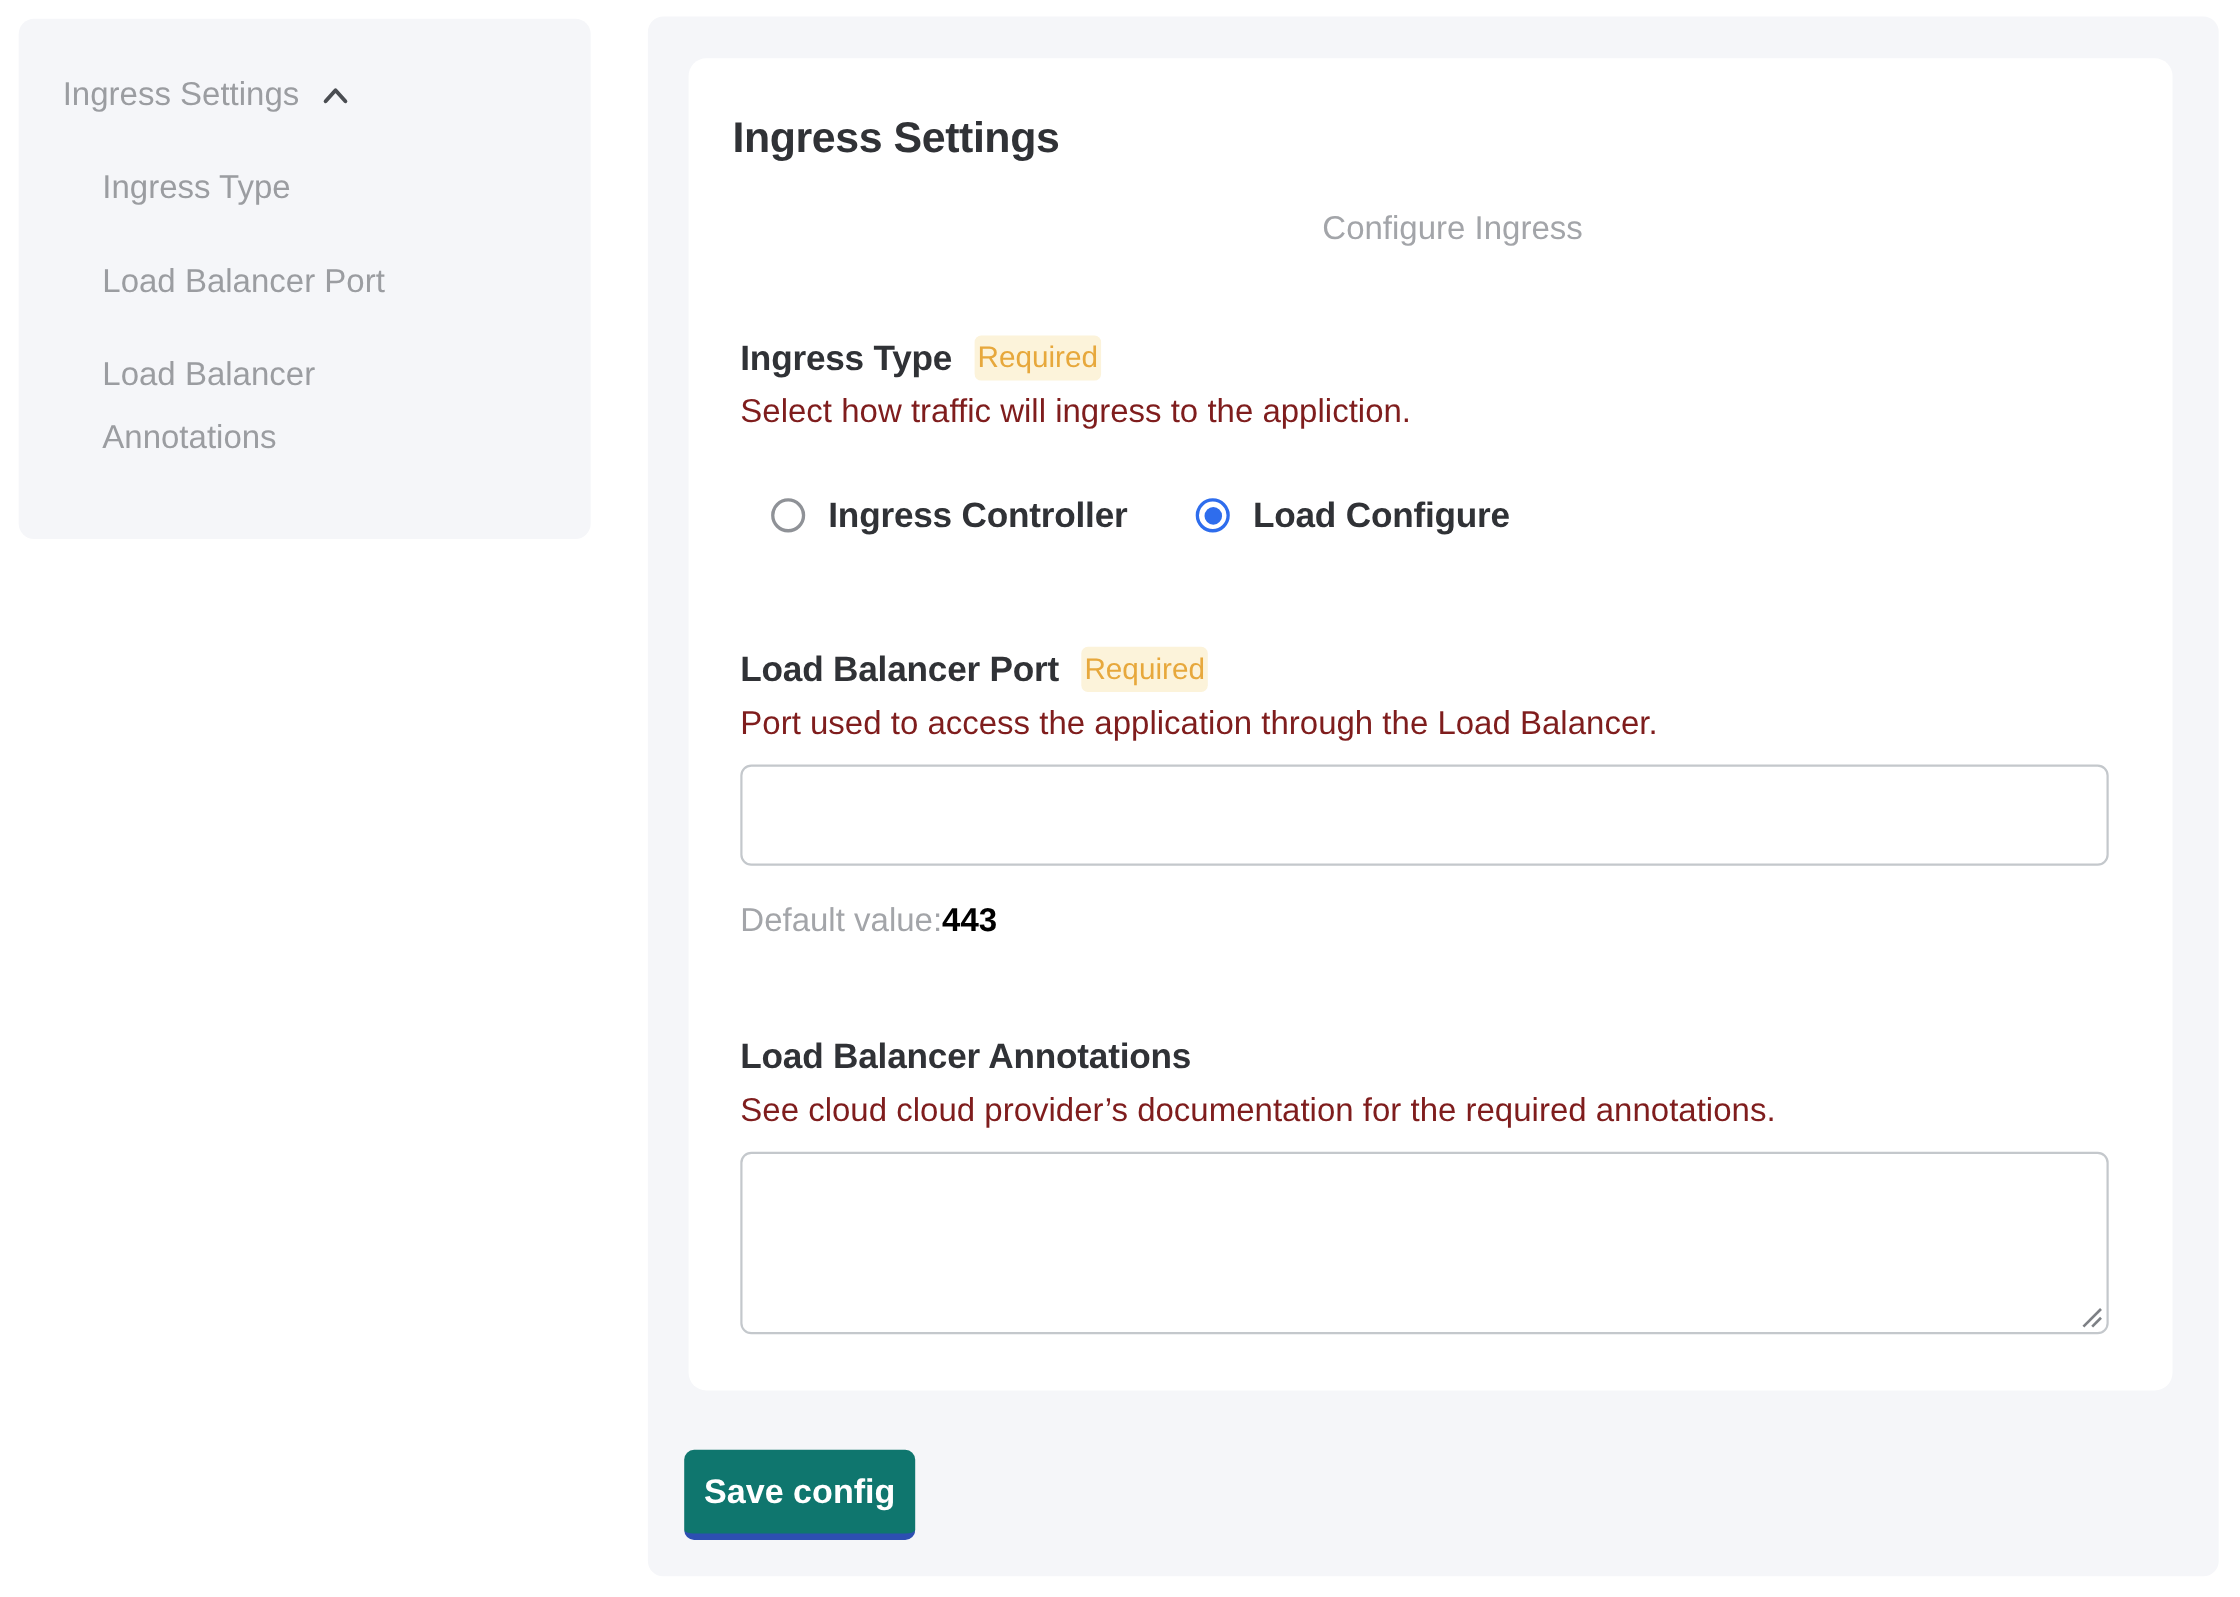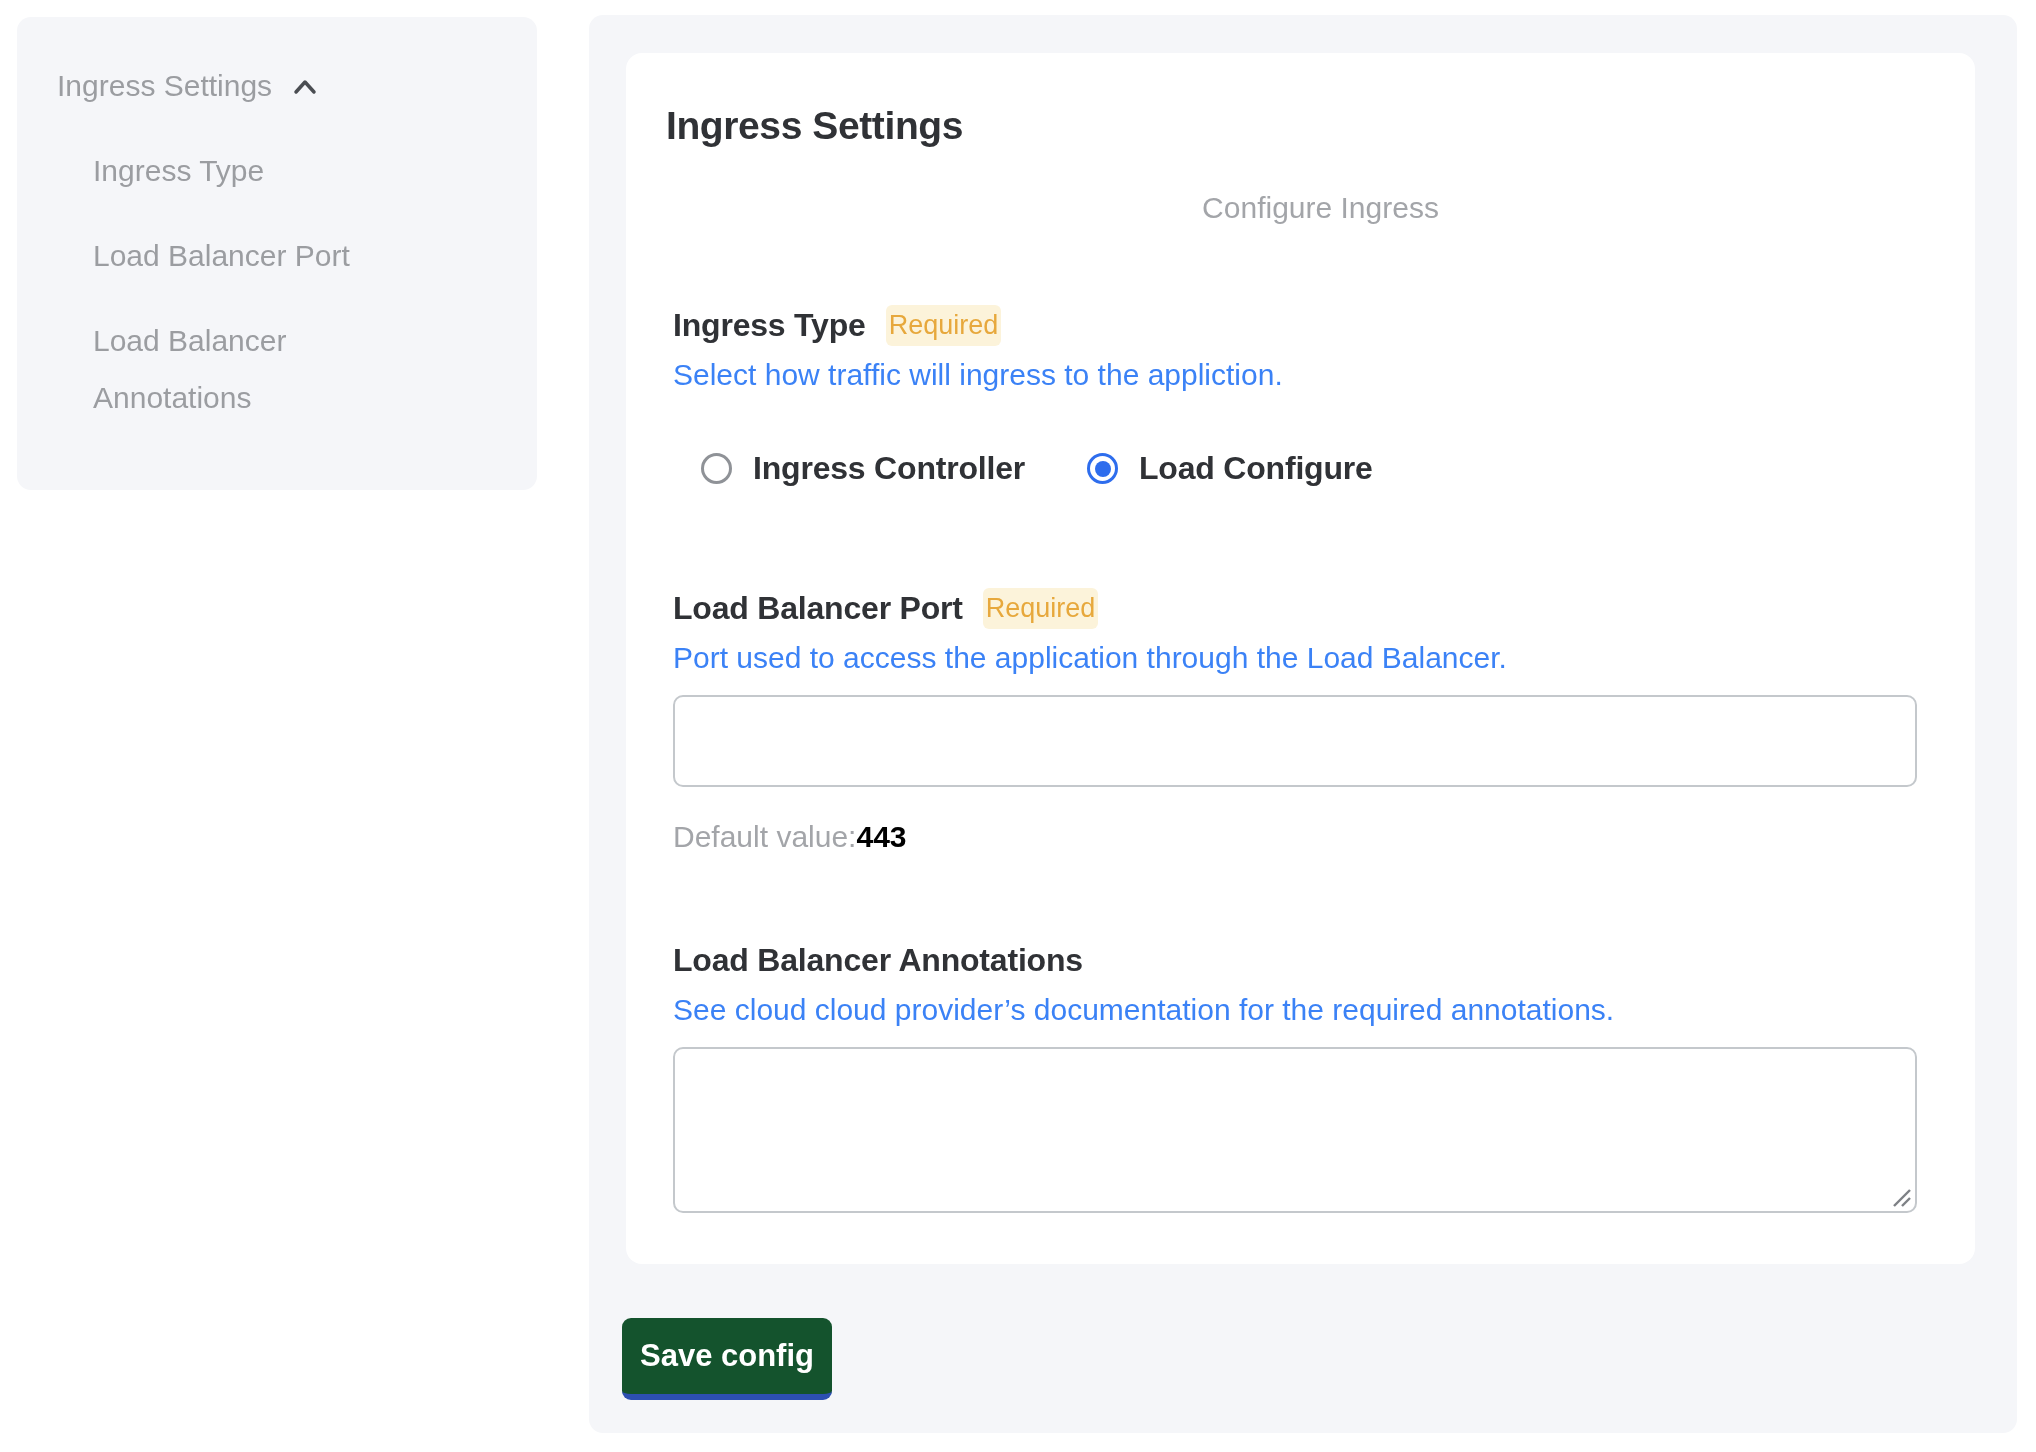--- a/index.html
+++ b/index.html
@@ -87,21 +87,21 @@
     font-size: 27px;
     color: #e7a83c;
     background: #fcf3da;
     padding: 7px 3px;
     border-radius: 6px;
     line-height: 1;
   }
   .field-help {
     margin-top: 10px;
     font-size: 30px;
-    color: #3b82f6;
+    color: #7f1d1d;
     line-height: 35px;
   }
 
   .radio-row { display: flex; align-items: center; gap: 62px; margin: 58px 0 0 28px; }
   .radio-option { display: flex; align-items: center; gap: 21px; cursor: pointer; justify-content: center; }
   .radio {
     width: 31px; height: 31px;
     border: 3px solid #8f9297;
     border-radius: 50%;
     position: relative;
@@ -167,21 +167,21 @@
     position: absolute;
     right: 5px; bottom: 5px;
     width: 22px; height: 22px;
     cursor: nwse-resize;
   }
 
   .save-button {
     position: absolute;
     left: 33px; top: 1303px;
     width: 210px; height: 82px;
-    background: #14532d;
+    background: #0f766e;
     border: none;
     border-bottom: 6px solid #2d4fb2;
     border-radius: 9px;
     color: #ffffff;
     font-size: 31px;
     font-weight: 700;
     font-family: inherit;
     cursor: pointer;
   }
 </style>

